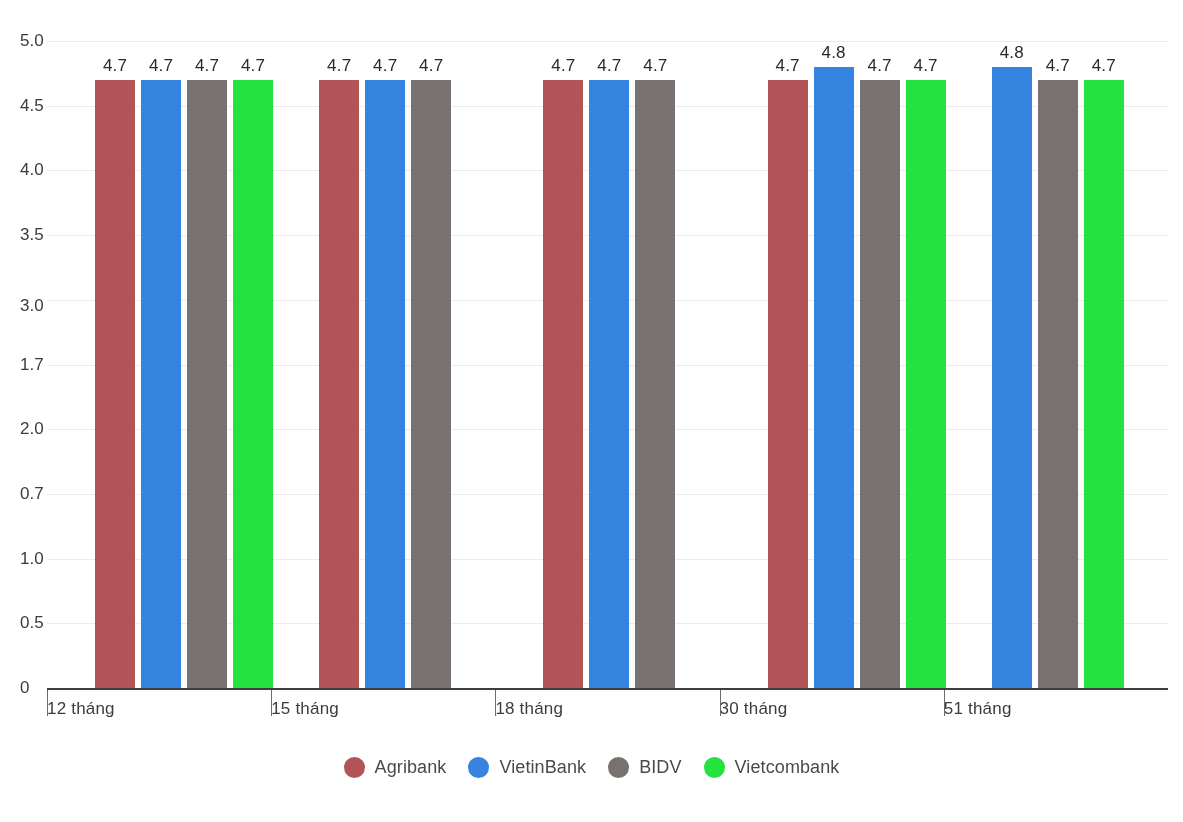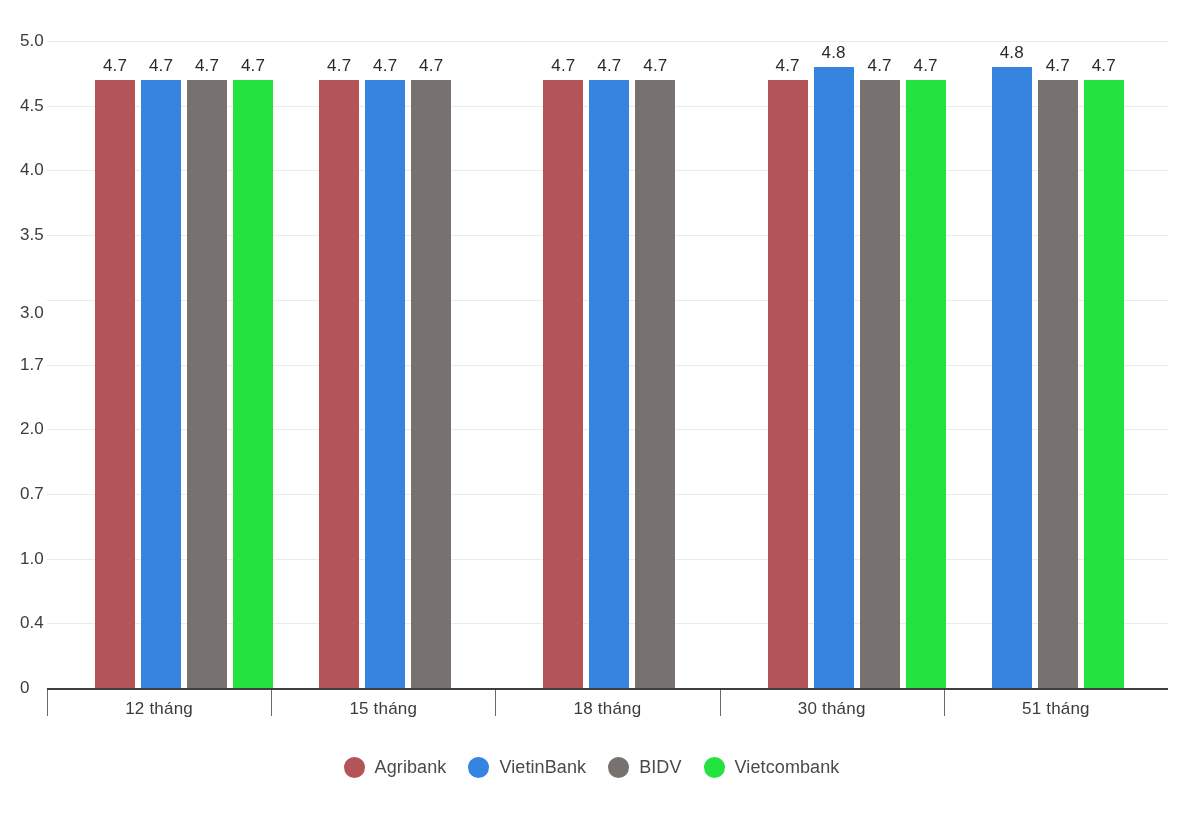--- a/index.html
+++ b/index.html
@@ -85,21 +85,21 @@
     top: 2px;
     width: 1px;
     height: 26px;
     background: #6b6b6b;
   }
   .xlabel {
     position: absolute;
     top: 11px;
     font-size: 17px;
     color: #3c3c3c;
-    text-align: center;
+    text-align: left;
     white-space: nowrap;
     letter-spacing: 0.2px;
   }
 
   
   .legend {
     position: absolute;
     left: 0;
     top: 757px;
     width: 1183px;
@@ -207,26 +207,26 @@
           </div>
           <div class="bar" title="Vietcombank 36 tháng: 4.7" style="left: 140px; height: 608.18px; background: rgb(36, 227, 65);">
             <span class="bar-value">4.7</span>
           </div>
         </div>
       </div>
   </div>
 
   <div id="ytick-labels">
       <div class="ytick-label" style="top: 688px;">0</div>
-      <div class="ytick-label" style="top: 623.3px;">0.4</div>
+      <div class="ytick-label" style="top: 623.3px;">0.5</div>
       <div class="ytick-label" style="top: 558.6px;">1.0</div>
       <div class="ytick-label" style="top: 493.9px;">0.7</div>
       <div class="ytick-label" style="top: 429.2px;">2.0</div>
       <div class="ytick-label" style="top: 364.5px;">1.7</div>
-      <div class="ytick-label" style="top: 313px;">3.0</div>
+      <div class="ytick-label" style="top: 306px;">3.0</div>
       <div class="ytick-label" style="top: 235.1px;">3.5</div>
       <div class="ytick-label" style="top: 170.4px;">4.0</div>
       <div class="ytick-label" style="top: 105.7px;">4.5</div>
       <div class="ytick-label" style="top: 41px;">5.0</div>
     </div>
 
   <div class="xaxis">
     <div class="xaxis-line"></div>
     <div id="xaxis-content">
         <div class="xlabel" style="left: 0px; width: 224.2px;">12 tháng</div>

